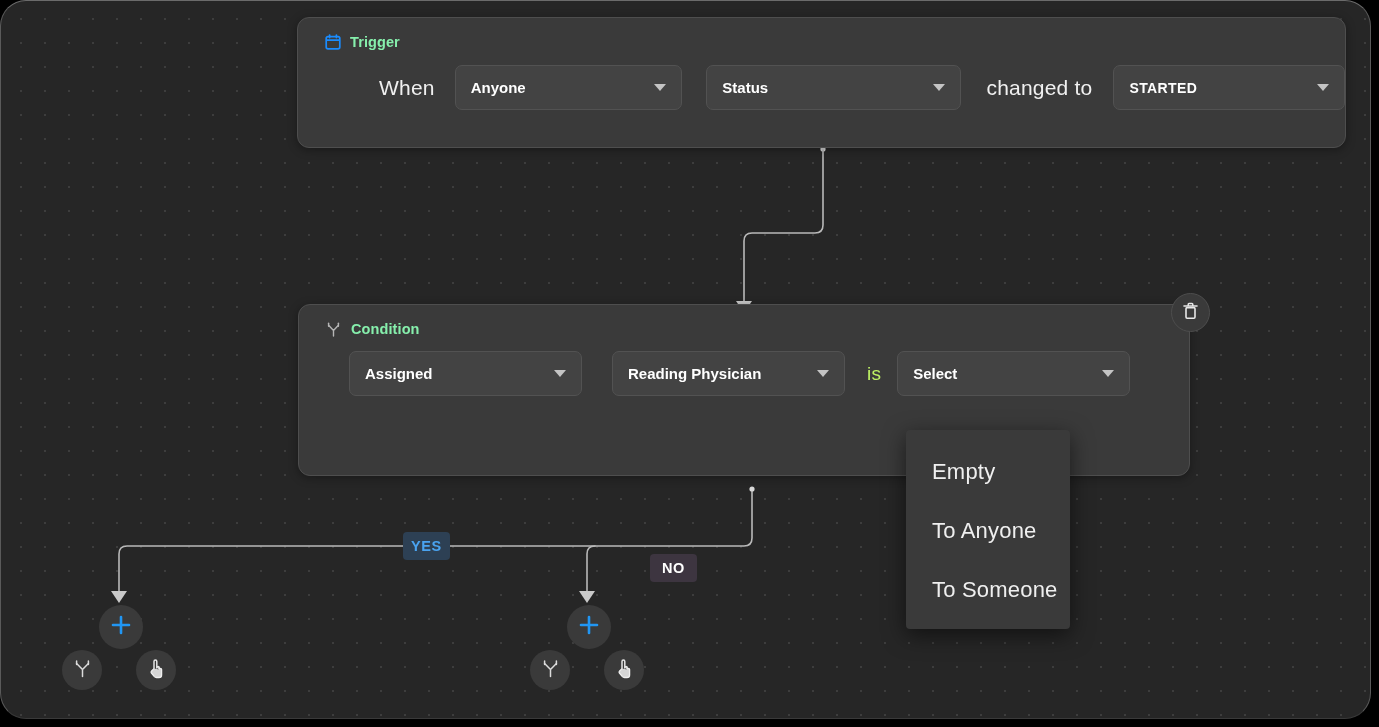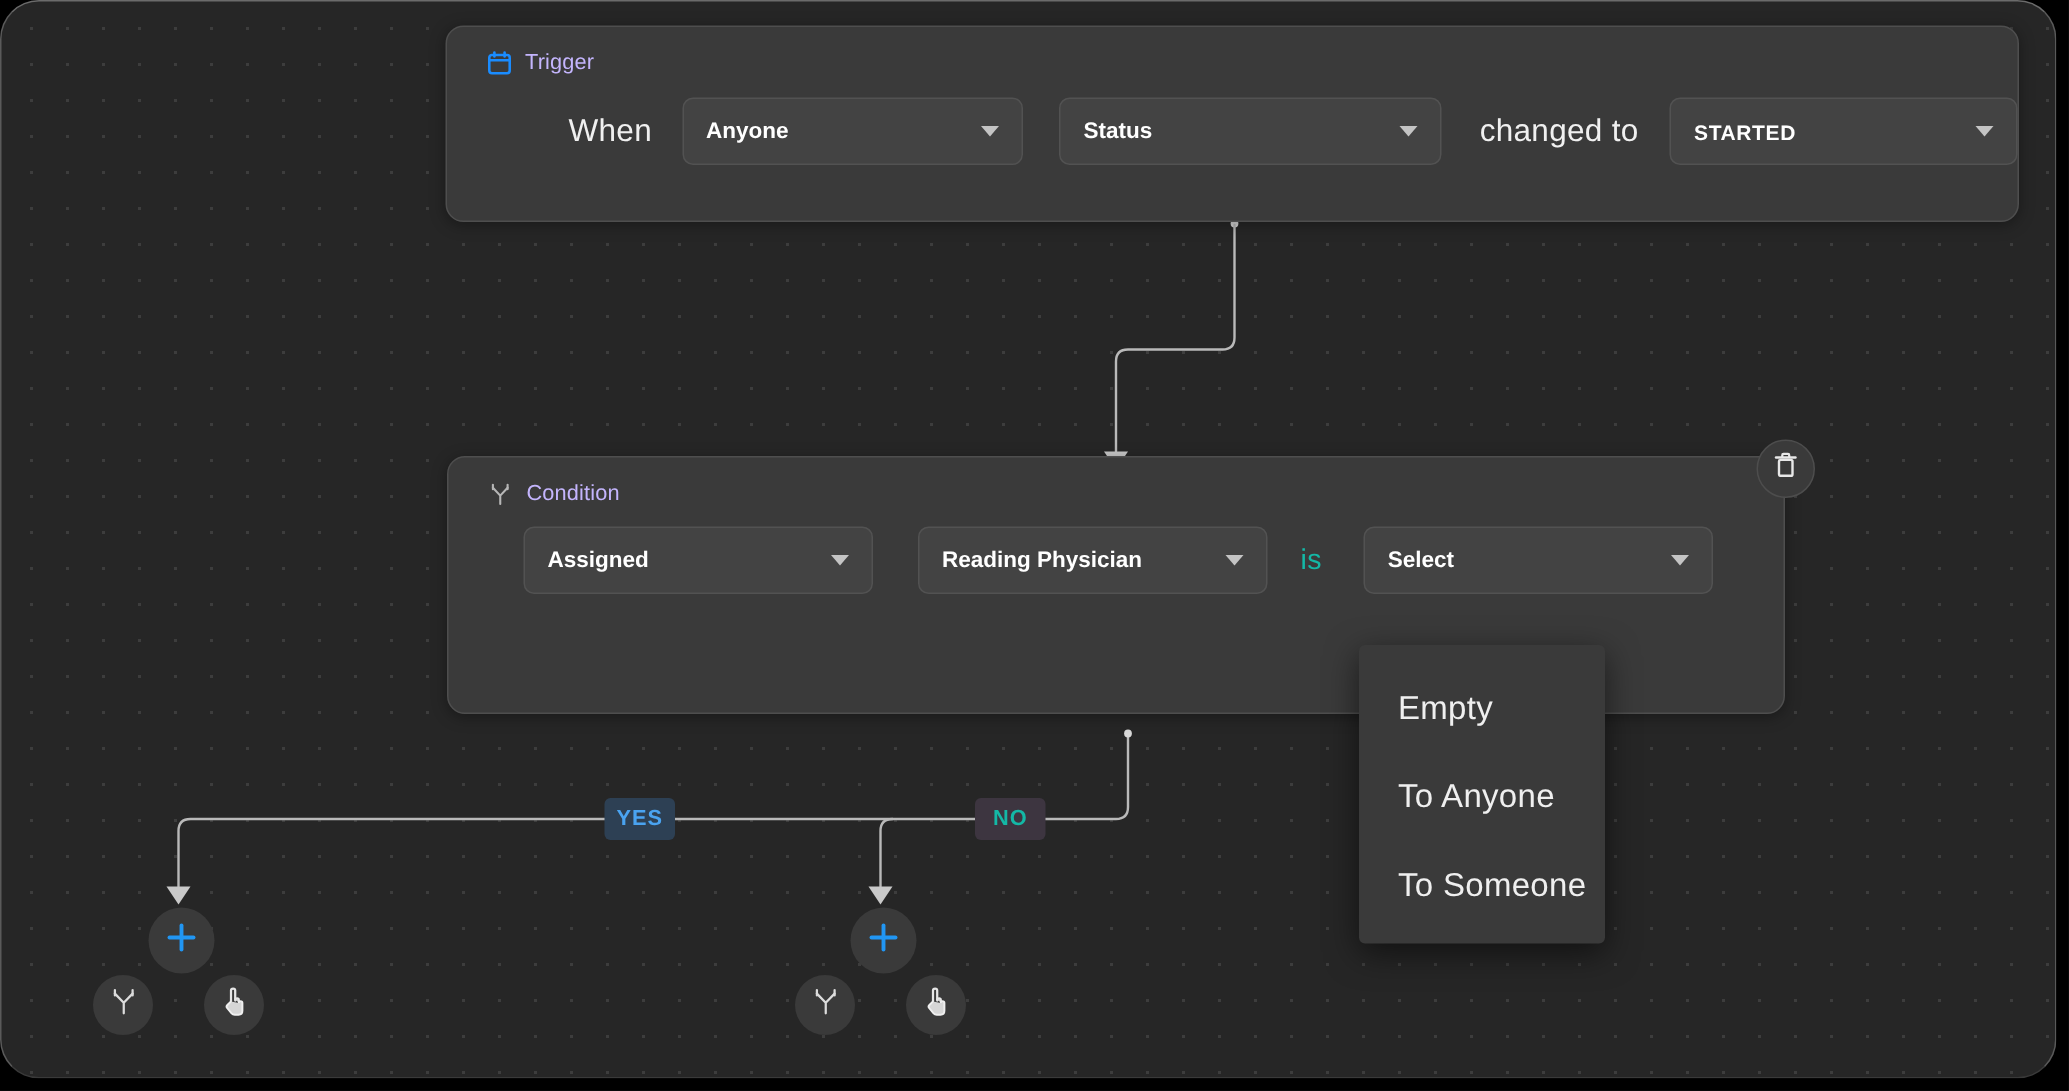--- a/index.html
+++ b/index.html
@@ -70,43 +70,44 @@
 
   .node-head {
     display: flex;
     align-items: center;
     gap: 9px;
     padding: 14px 0 0 26px;
     height: 34px;
   }
   .node-head .head-label {
     font-size: 14.5px;
-    color: #c4b5fd;
+    color: #86efac;
     letter-spacing: .1px;
+    font-weight: bold;
   }
   .head-icon { display: flex; align-items: center; justify-content: center; width: 17px; height: 17px; }
 
   .node-row {
     display: flex;
     align-items: center;
     padding-left: 81px;
     margin-top: 13px;
     gap: 0;
   }
   #condition-node .node-row { padding-left: 50px; margin-top: 12px; }
 
   .static-word {
     color: #f0f0f0;
     font-size: 21px;
     letter-spacing: .2px;
     white-space: nowrap;
   }
   .static-word.small {
     font-size: 19px;
-    color: #14b8a6;
+    color: #bef264;
   }
 
   
   .select-ctl {
     position: relative;
     background: #434343;
     border: 1px solid #525252;
     border-radius: 7px;
     height: 45px;
     display: flex;
@@ -129,21 +130,21 @@
     border-right: 6.5px solid transparent;
     border-top: 7px solid #c4c4c4;
     flex: 0 0 auto;
   }
 
   #sel-study    { width: 232px; margin-left: 20px; }
   #sel-status   { width: 260px; margin-left: 24px; }
   #sel-started  { width: 236px; margin-left: 21px; }
   #sel-assigned { width: 233px; }
   #sel-field    { width: 233px; margin-left: 30px; }
-  #sel-value    { width: 233px; margin-left: 28px; }
+  #sel-value    { width: 233px; margin-left: 16px; }
 
   #word-when    { margin-right: 0; }
   #word-changed { margin-left: 25px; }
   #word-is      { margin-left: 22px; }
 
   
   #dropdown-menu {
     position: absolute;
     left: 905px; top: 429px;
     width: 164px;
@@ -194,23 +195,23 @@
     font-weight: bold;
     letter-spacing: .6px;
     z-index: 20;
   }
   #badge-yes {
     left: 402px; top: 531px;
     background: #2d4054;
     color: #4aa3f0;
   }
   #badge-no {
-    left: 649px; top: 531px;
+    left: 649px; top: 553px;
     background: #3d3540;
-    color: #14b8a6;
+    color: #ffffff;
   }
 
   
   .add-cluster { position: absolute; z-index: 18; }
   #cluster-yes { left: 55px;  top: 596px; }
   #cluster-no  { left: 523px; top: 596px; }
 
   .plus-btn {
     position: absolute;
     left: 43px; top: 8px;

